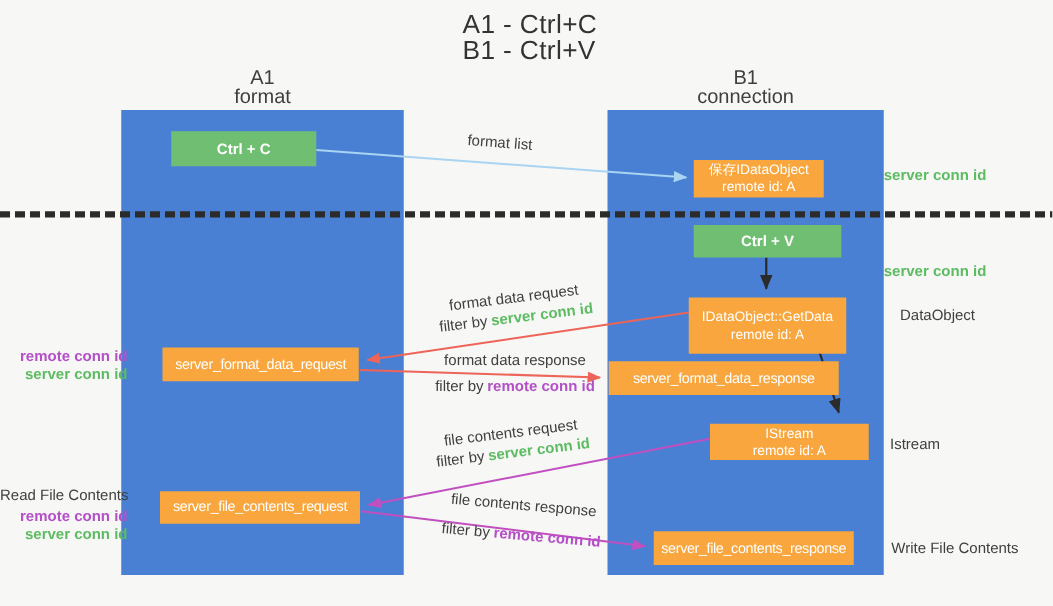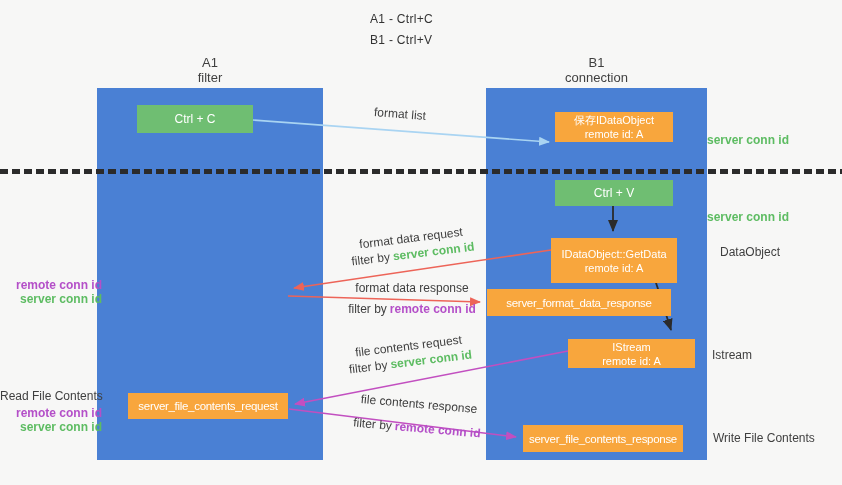--- a/index.html
+++ b/index.html
@@ -1,30 +1,30 @@
 <!DOCTYPE html>
 <html><head>
 <meta charset="utf-8">
 <style>
   html,body{margin:0;padding:0;}
   body{font-family:"Liberation Sans",sans-serif;background:#f7f7f6;}
   .canvas{position:relative;width:842px;height:485px;background:#f7f7f6;overflow:hidden;}
 
-  .title-block{position:absolute;left:370px;top:9px;font-size:12px;line-height:21px;color:#333;letter-spacing:.3px;}
-  .lane-header{position:absolute;top:55px;text-align:center;font-size:13px;line-height:15px;color:#3f3f3f;}
+  .title-block{position:absolute;left:370px;top:9px;font-size:21px;line-height:21px;color:#333;letter-spacing:.3px;}
+  .lane-header{position:absolute;top:55px;text-align:center;font-size:16px;line-height:15px;color:#3f3f3f;}
   .lane{position:absolute;top:88px;height:372px;background:#4a80d4;z-index:1;}
 
   .dotted-line{position:absolute;left:0;top:169px;width:842px;height:5px;z-index:3;
     background:repeating-linear-gradient(to right,#2b2b2b 0 8px,transparent 8px 12px);}
 
   svg.arrows{position:absolute;left:0;top:0;z-index:4;pointer-events:none;}
 
   .node{position:absolute;z-index:5;display:flex;flex-direction:column;align-items:center;justify-content:center;
     color:#fff;text-align:center;white-space:nowrap;}
-  .box-green{background:#6fbe72;font-size:12px;}
+  .box-green{background:#6fbe72;font-size:12px;font-weight:bold;}
   .box-orange{background:#f8a63d;}
   .one-line{font-size:11.5px;letter-spacing:-.3px;}
   .two-line{font-size:11px;line-height:14px;}
 
   .arrow-label{position:absolute;z-index:6;font-size:12px;color:#3f3f3f;text-align:center;white-space:nowrap;}
   .tilt-up{transform:rotate(-7deg);}
   .tilt-dn{transform:rotate(4.5deg);}
   .tilt-dn2{transform:rotate(5deg);}
   .filter-line{margin-top:2px;}
   .gap7{margin-top:7px;}
@@ -42,21 +42,21 @@
 
 <div class="canvas">
 
   <div class="title-block">
     <div>A1 - Ctrl+C</div>
     <div>B1 - Ctrl+V</div>
   </div>
 
   <div class="lane-header" style="left:97px;width:226px;">
     <div>A1</div>
-    <div>filter</div>
+    <div>format</div>
   </div>
   <div class="lane-header" style="left:486px;width:221px;">
     <div>B1</div>
     <div>connection</div>
   </div>
 
   <div class="lane" style="left:97px;width:226px;"></div>
   <div class="lane" style="left:486px;width:221px;"></div>
 
   <div class="dotted-line"></div>
@@ -82,34 +82,37 @@
     <path d="M551,250 L294,288" stroke="#ed6458" stroke-width="1.6" fill="none" marker-end="url(#mR)"></path>
     <path d="M288,296 L480,302" stroke="#ed6458" stroke-width="1.6" fill="none" marker-end="url(#mR)"></path>
     <path d="M568,351 L295,404" stroke="#c24fc0" stroke-width="1.6" fill="none" marker-end="url(#mM)"></path>
     <path d="M289,409 L516,437" stroke="#c24fc0" stroke-width="1.6" fill="none" marker-end="url(#mM)"></path>
   </svg>
 
   <div class="node box-green" style="left:137px;top:105px;width:116px;height:28px;">
     <div>Ctrl + C</div>
   </div>
 
-  <div class="node box-orange two-line" style="left:555px;top:112px;width:118px;height:30px;">
+  <div class="node box-orange two-line" style="left:555px;top:128px;width:104px;height:30px;">
     <div>保存IDataObject</div>
     <div>remote id: A</div>
   </div>
 
   <div class="node box-green" style="left:555px;top:180px;width:118px;height:26px;">
     <div>Ctrl + V</div>
   </div>
 
   <div class="node box-orange two-line" style="left:551px;top:238px;width:126px;height:45px;">
     <div>IDataObject::GetData</div>
     <div>remote id: A</div>
   </div>
 
+  <div class="node box-orange one-line" style="left:130px;top:278px;width:157px;height:27px;">
+    <div>server_format_data_request</div>
+  </div>
 
   <div class="node box-orange one-line" style="left:487px;top:289px;width:184px;height:27px;">
     <div>server_format_data_response</div>
   </div>
 
   <div class="node box-orange two-line" style="left:568px;top:339px;width:127px;height:29px;">
     <div>IStream</div>
     <div>remote id: A</div>
   </div>
 

